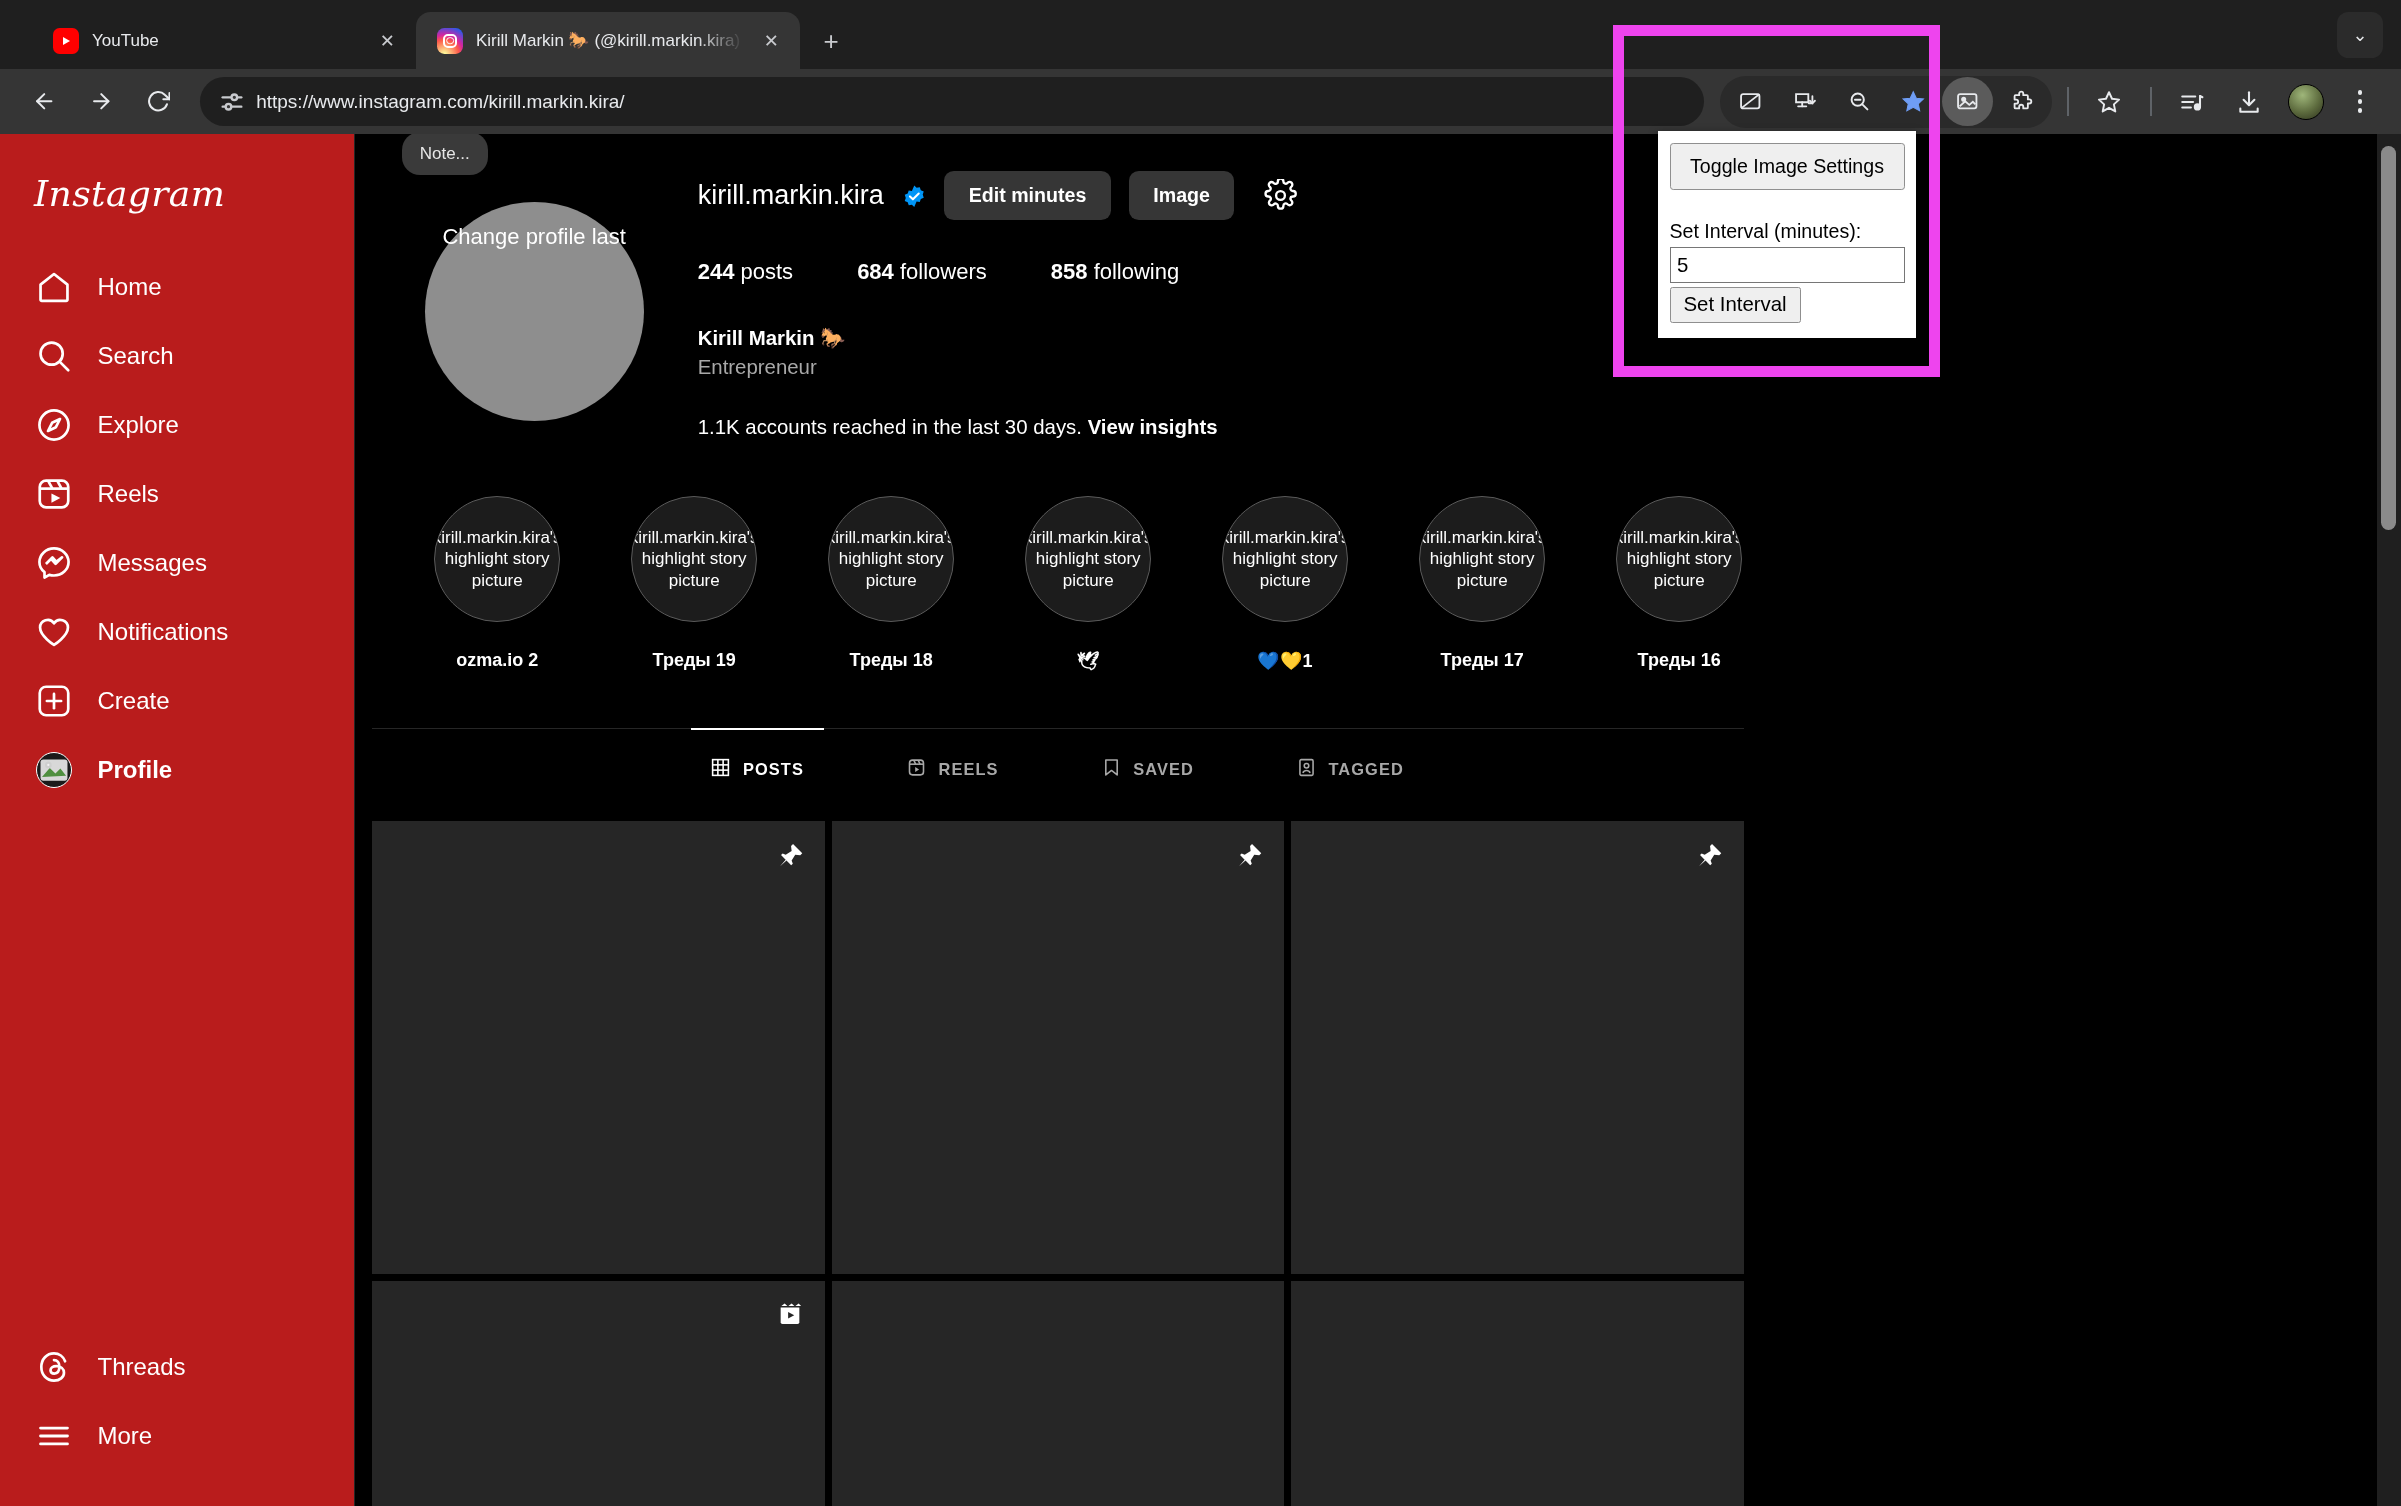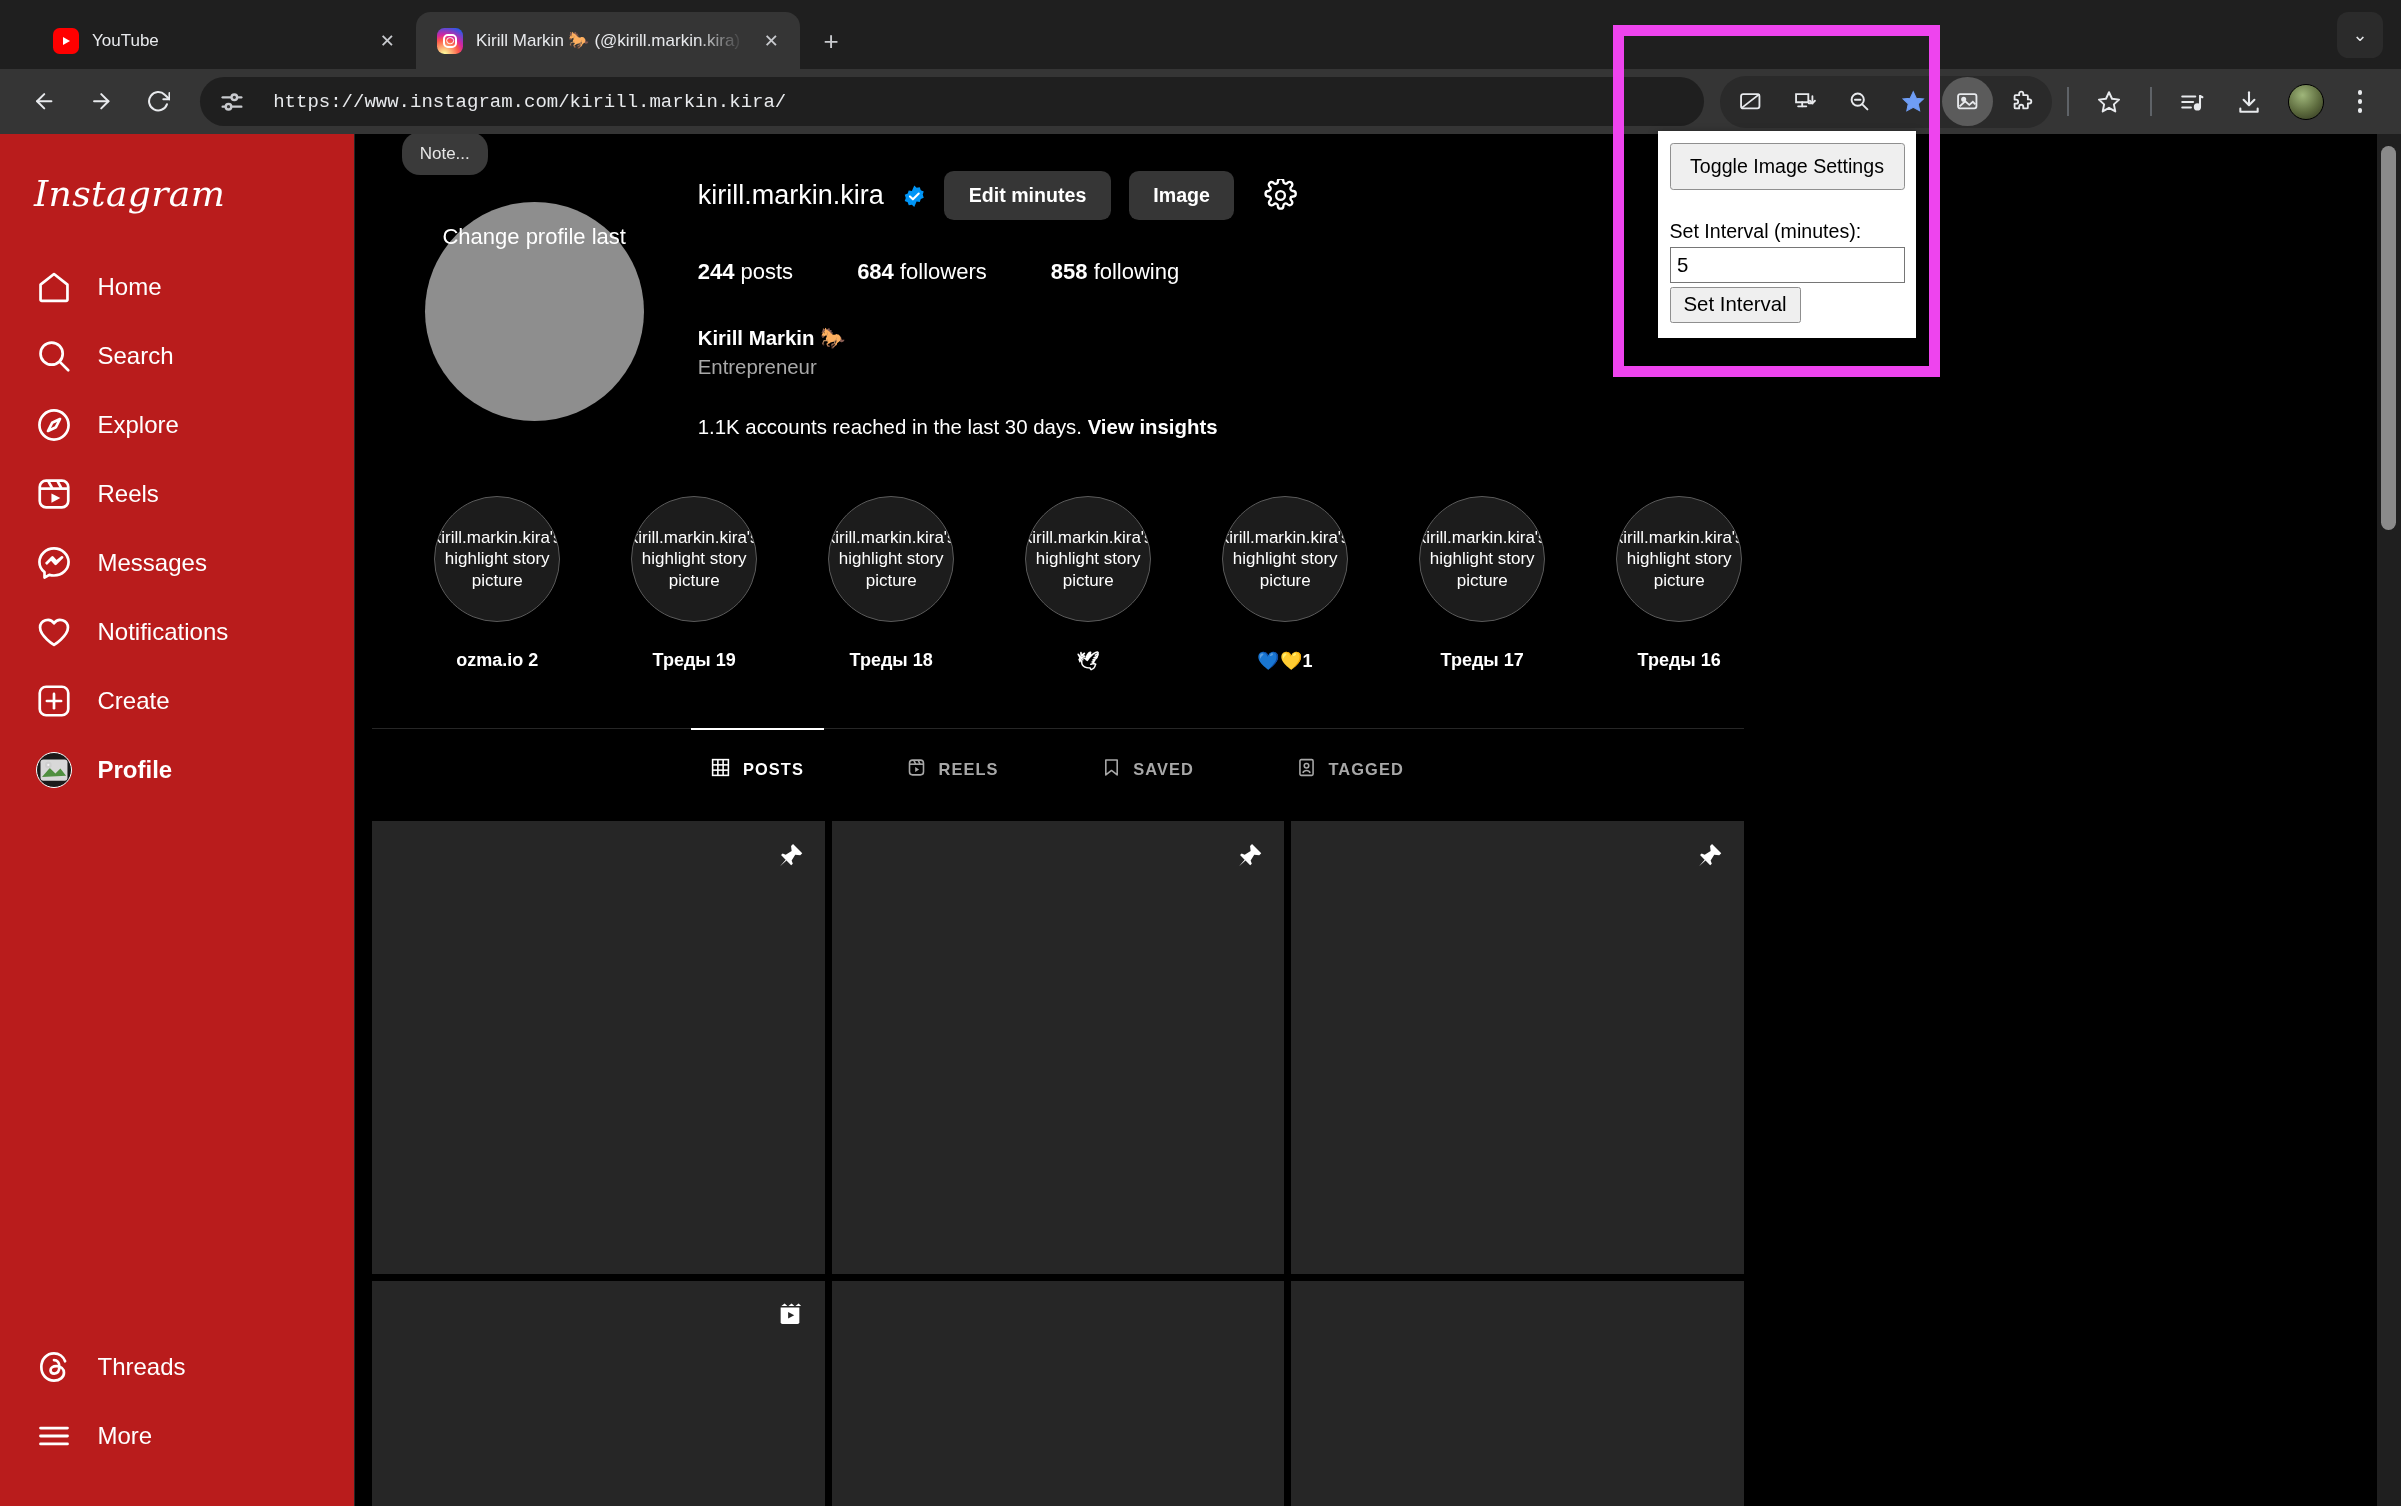--- a/index.html
+++ b/index.html
@@ -71,21 +71,21 @@
   }
   .nav-btn {
     width: 52px; height: 52px; border-radius: 50%;
     display: flex; align-items: center; justify-content: center;
     color: #e8eaed;
   }
   .nav-btn svg { width: 24.5px; height: 24.5px; }
   .omnibox {
     flex: 1 1 auto; height: 49px; margin: 0 11.5px;
     background: #1f1f1f; border-radius: 24.5px;
-    display: flex; align-items: center; padding: 0 18px; gap: 27px; font-family: Liberation Mono, monospace;
+    display: flex; align-items: center; padding: 0 18px; gap: 10px;
   }
   .omni-icon { width: 28px; height: 28px; display:flex; align-items:center; justify-content:center; color:#c8cace;}
   .omni-url { color: #e8eaed; font-size: 19px; white-space: nowrap; }
 
   .ext-group {
     display: flex; align-items: center; gap: 3.3px;
     background: #2a2a2a; border-radius: 28px; padding: 1.6px 4.9px; height: 52px;
   }
   .ext-btn {
     width: 51px; height: 49px; border-radius: 50%;

